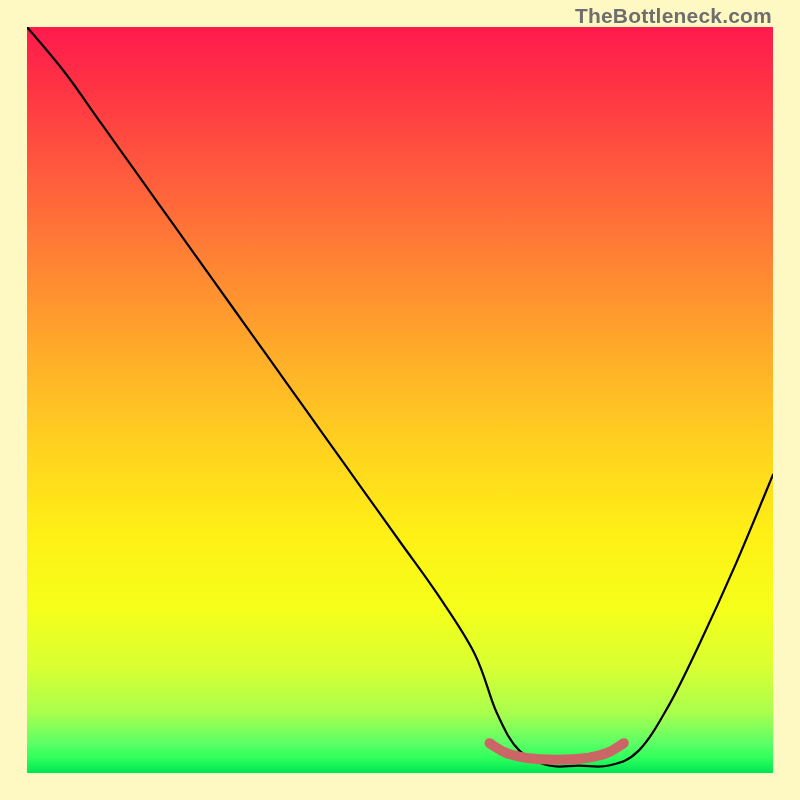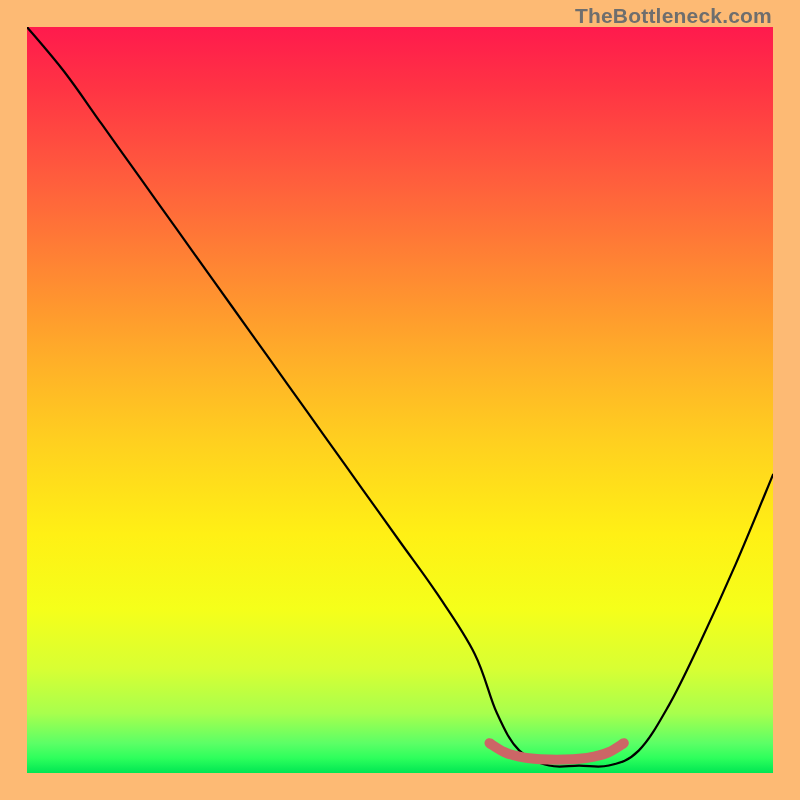--- a/index.html
+++ b/index.html
@@ -1,21 +1,21 @@
 <!DOCTYPE html>
 <html><head>
 <meta charset="utf-8">
 <style>
   * { margin: 0; padding: 0; box-sizing: border-box; }
   html, body { width: 800px; height: 800px; background: #000; overflow: hidden; }
   .container {
     position: relative;
     width: 800px;
     height: 800px;
-    background: #fdba74;
+    background: #fef9c3;
   }
   .plot-area {
     position: absolute;
     left: 27px;
     top: 27px;
     width: 746px;
     height: 746px;
     overflow: hidden;
   }
   .gradient-bg {

